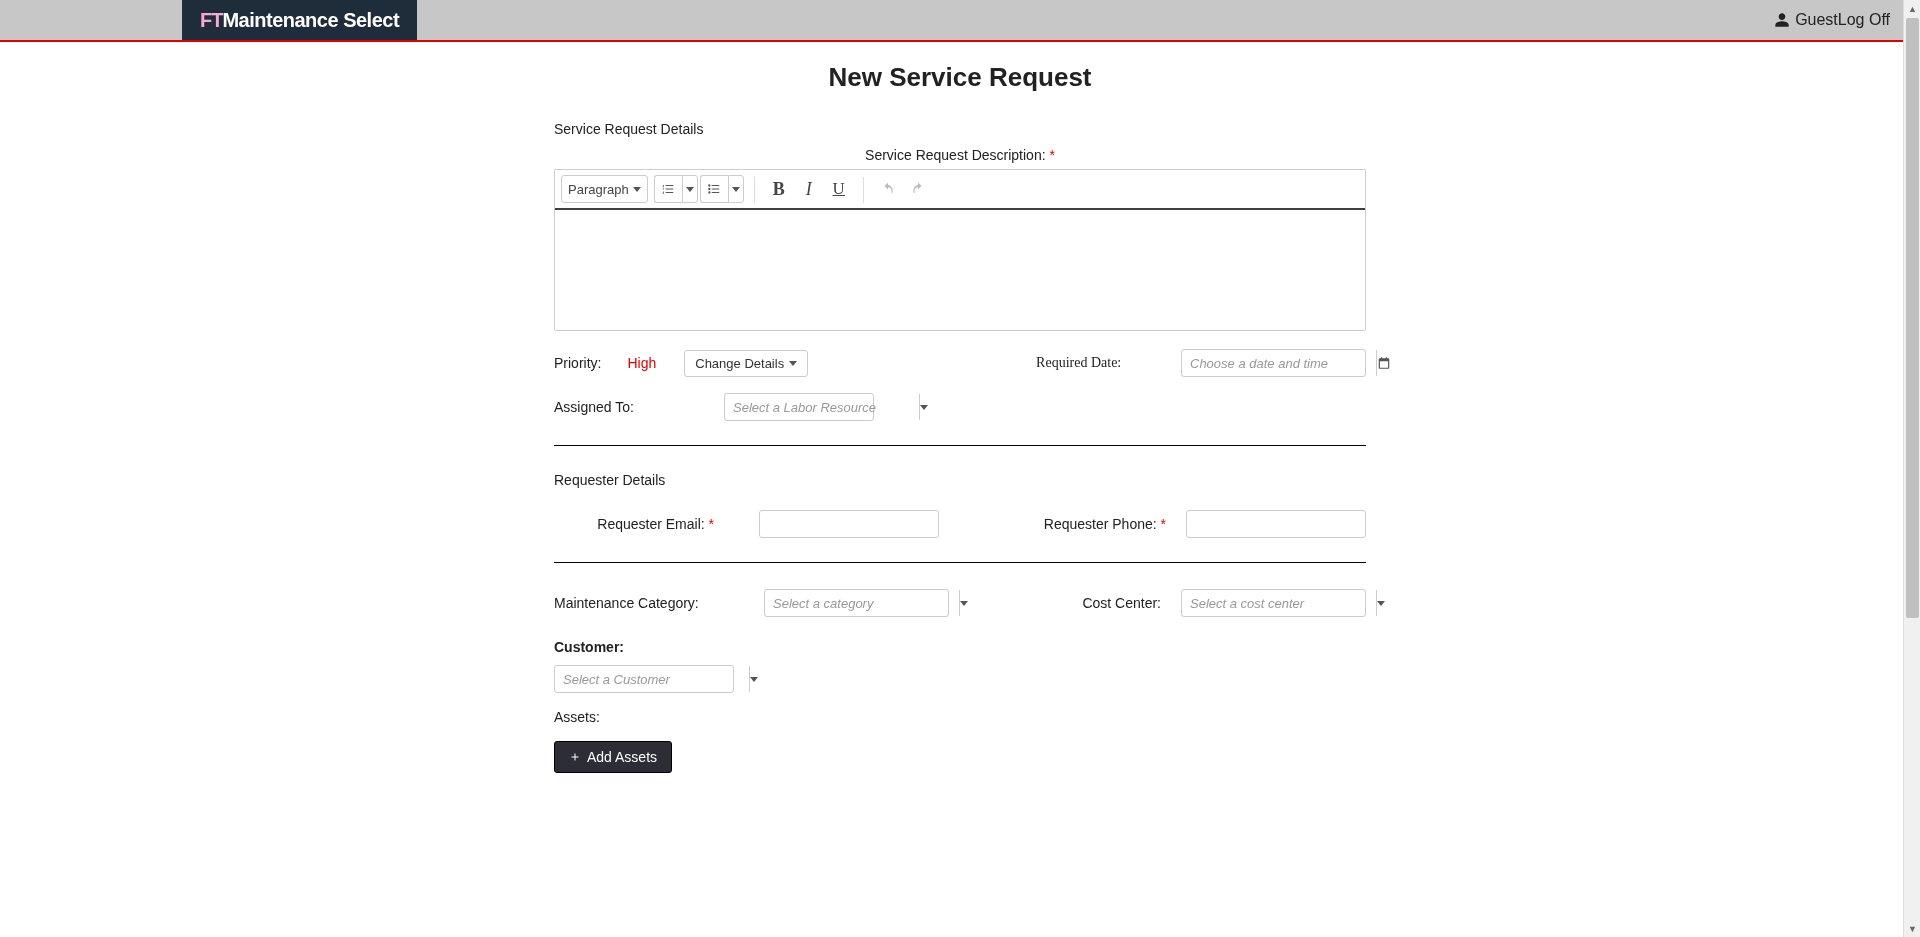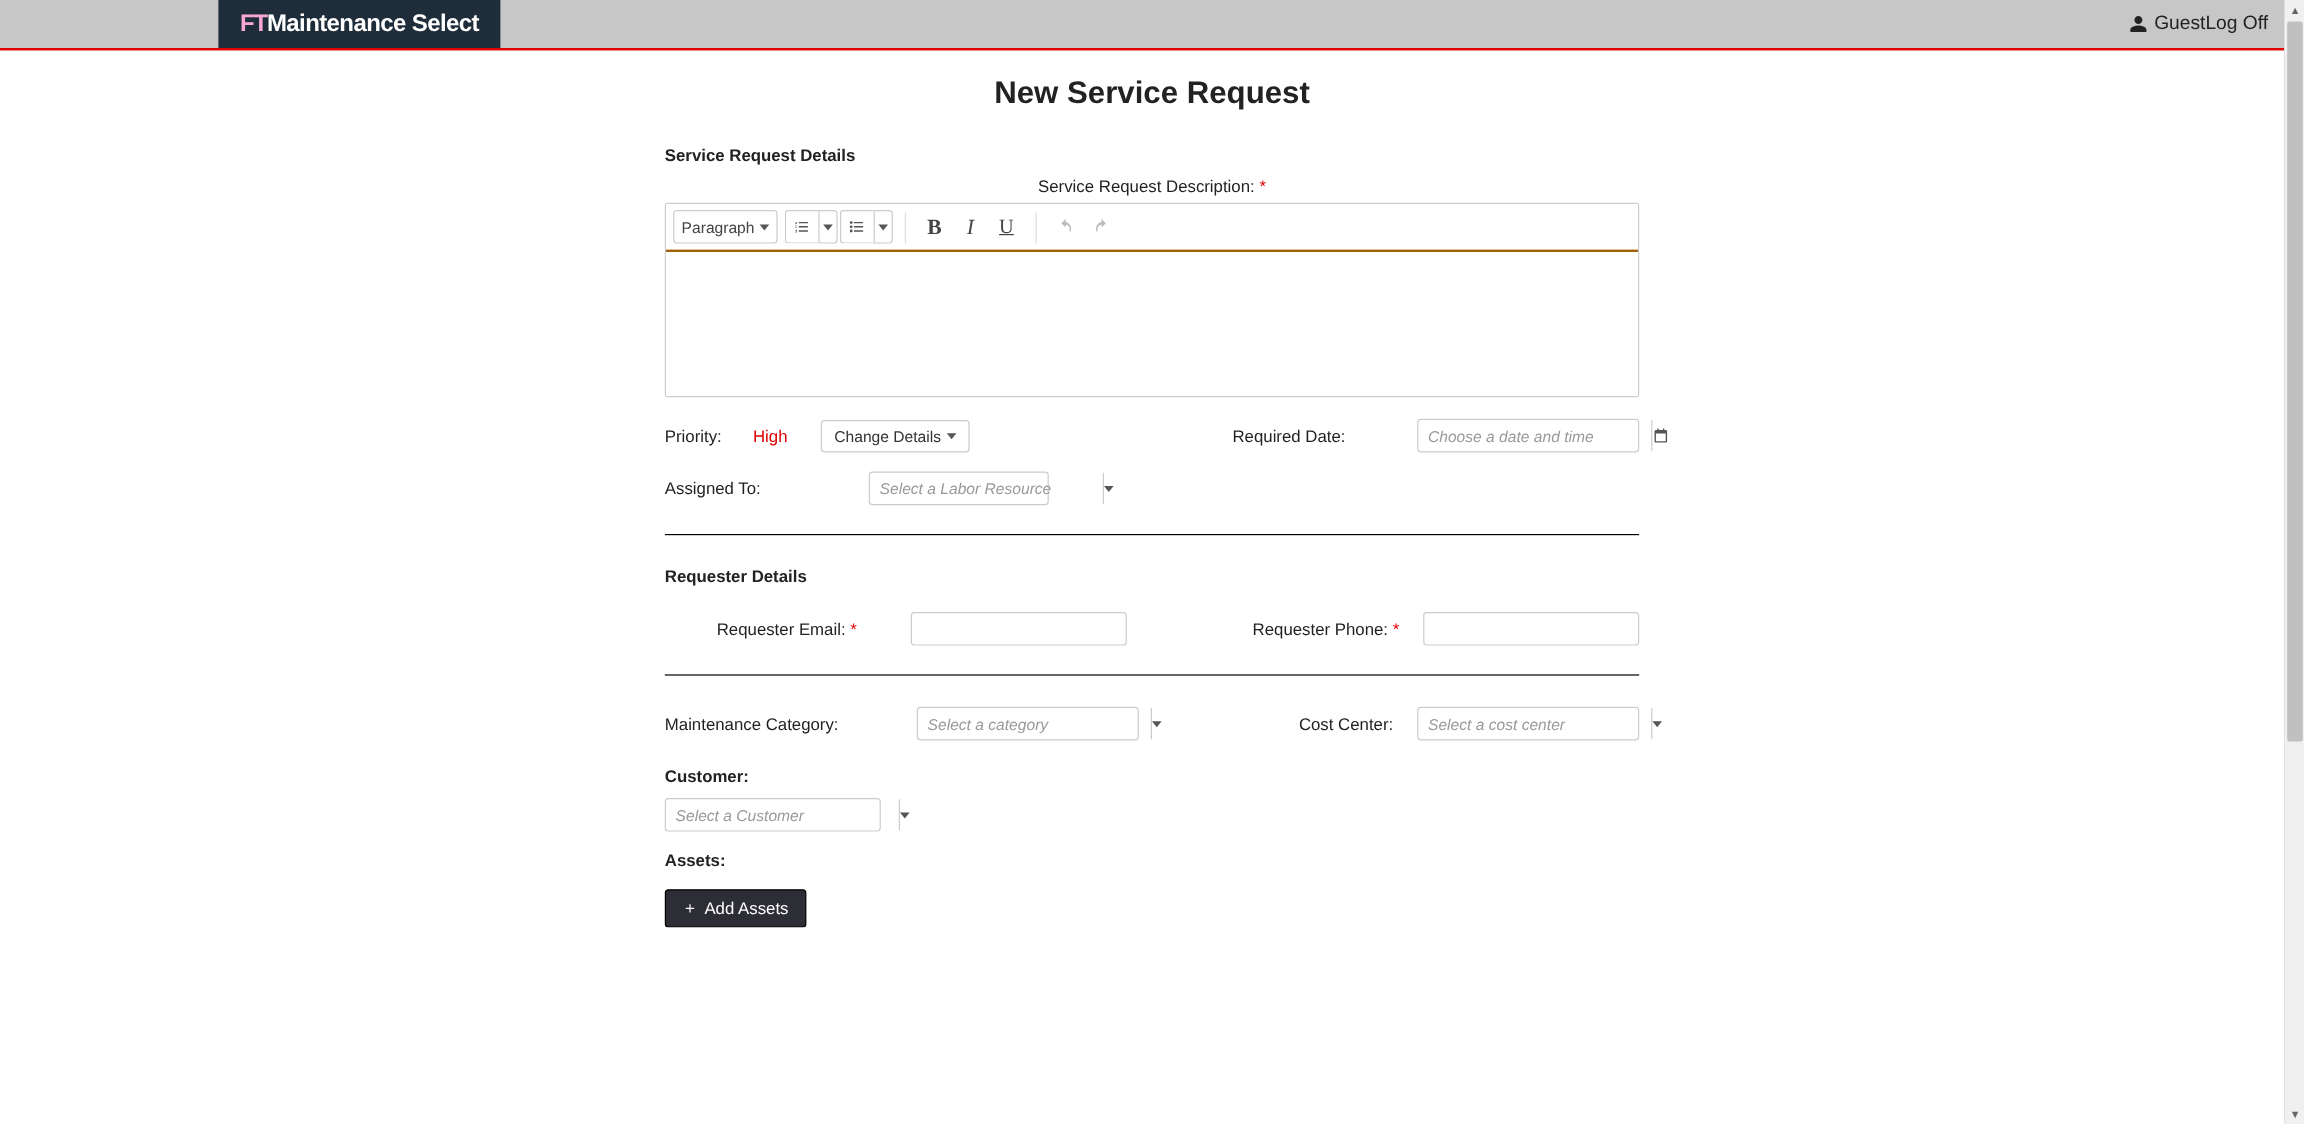--- a/index.html
+++ b/index.html
@@ -49,21 +49,21 @@
   padding-top: 20px;
 }
 .page-title {
   text-align: center;
   font-size: 26px;
   font-weight: 600;
   color: #222;
   margin-bottom: 28px;
 }
 .section-title {
-  font-weight: 700;
+  font-weight: 400;
   font-size: 14px;
   color: #222;
   margin-bottom: 10px;
 }
 .form-label {
   font-size: 14px;
   color: #222;
 }
 .required { color: #d00; }
 
@@ -74,21 +74,21 @@
 .editor {
   border: 1px solid #ccc;
   border-radius: 2px;
   margin-bottom: 18px;
 }
 .editor-toolbar {
   display: flex;
   align-items: flex-end;
   padding: 5px 6px;
   gap: 6px;
-  border-bottom: 2px solid #a16207;
+  border-bottom: 2px solid #404040;
   background: #fff;
 }
 .tb-group { display: flex; gap: 2px; align-items: center; }
 .tb-sep { width: 1px; height: 26px; background: #ddd; margin: 0 4px; }
 .tb-btn {
   border: 1px solid #ccc;
   background: #fff;
   height: 28px;
   min-width: 28px;
   display: flex;
@@ -307,21 +307,21 @@
   <div class="two-col" style="margin-bottom:16px;">
     <div class="col" style="flex:0 0 52%;">
       <span class="form-label">Priority:</span>
       <span class="priority-value">High</span>
       <div class="btn-dropdown">
         <span>Change Details</span>
         <span class="caret-down"></span>
       </div>
     </div>
     <div class="col">
-      <span class="form-label lbl-right" style="flex:0 0 145px;">Required Date:</span>
+      <span class="form-label lbl-right" style="flex:0 0 145px;font-family:Liberation Serif, serif;">Required Date:</span>
       <div class="combo date-combo" style="margin-left:auto;">
         <input class="combo-input" placeholder="Choose a date and time" style="">
         <div class="combo-btn">
           <svg viewBox="0 0 24 24">
               <path d="M19 4h-2V2h-2v2H9V2H7v2H5c-1 0-2 1-2 2v14c0 1 1 2 2 2h14c1 0 2-1 2-2V6c0-1-1-2-2-2zm0 16H5V9h14v11z"></path>
             </svg>
         </div>
       </div>
     </div>
   </div>

